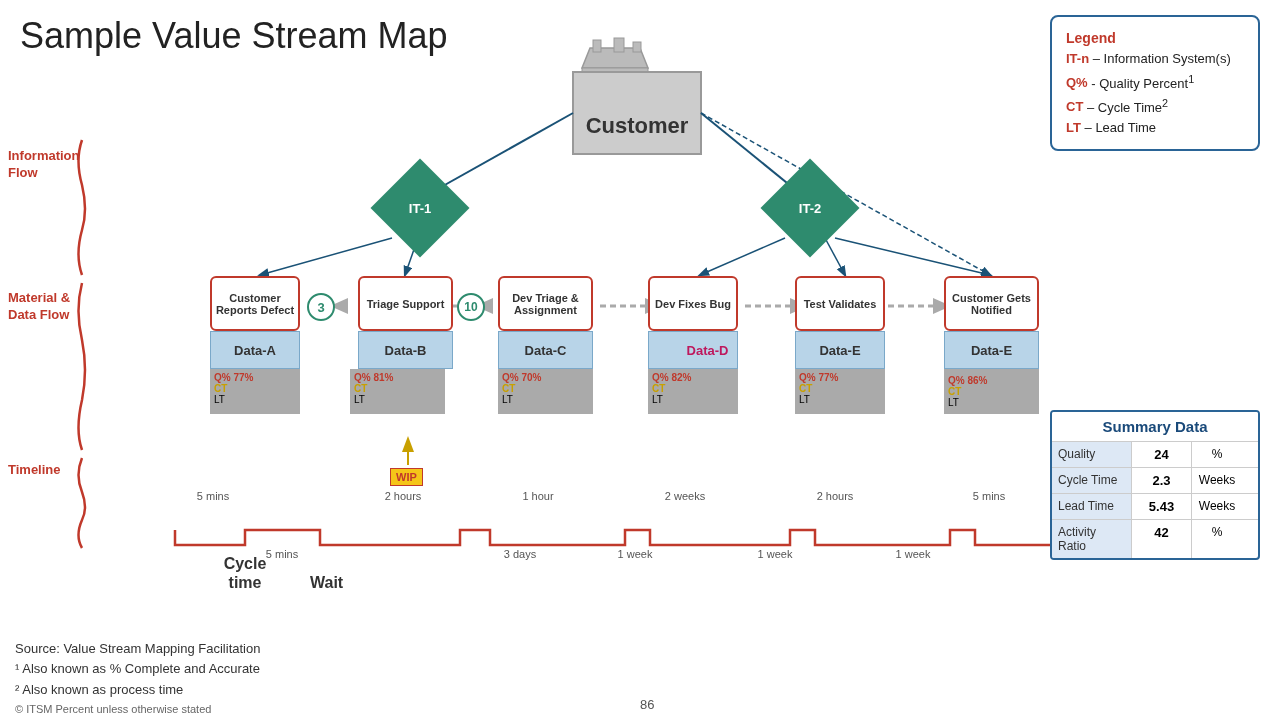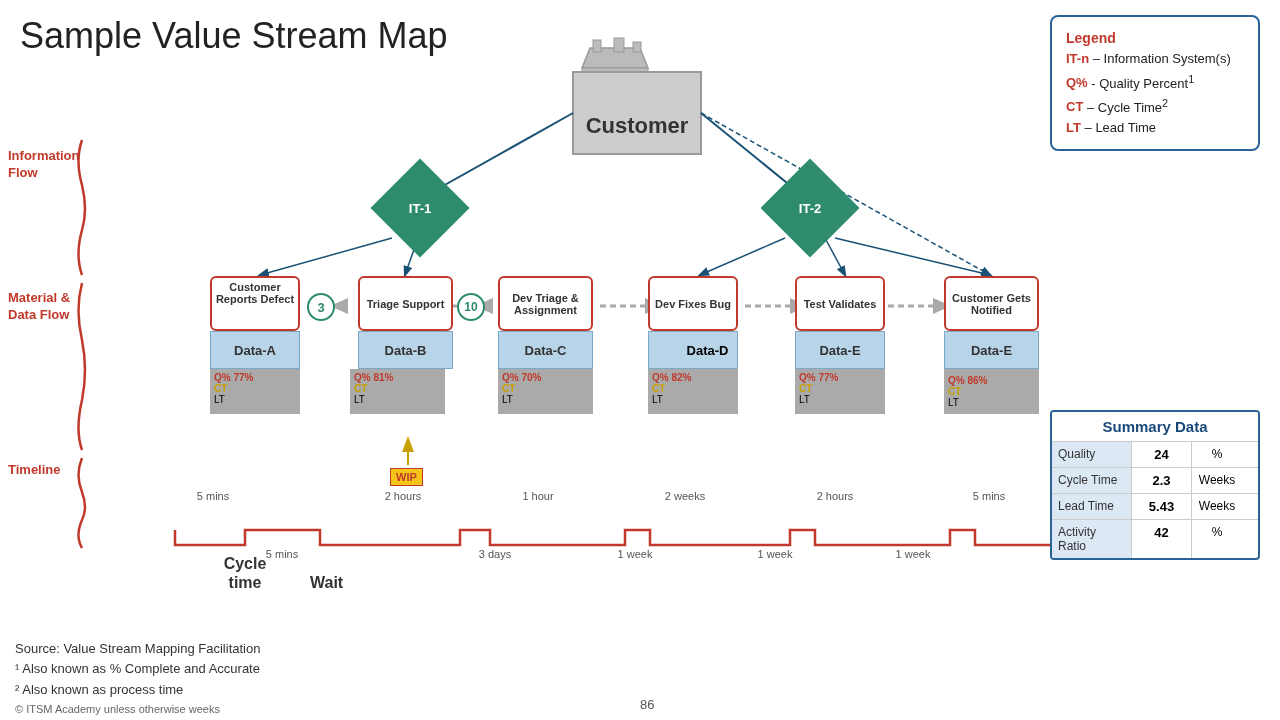--- a/index.html
+++ b/index.html
@@ -225,21 +225,21 @@
   <div style="position:absolute; top:98px; left:573px; width:128px; height:56px; display:flex; align-items:center; justify-content:center; font-size:22px; font-weight:bold; color:#333; z-index:2;">Customer</div>
 
   <div style="position:absolute; top:173px; left:385px; width:70px; height:70px; background:#2e8b6e; transform:rotate(45deg); z-index:2;">
     <div style="transform:rotate(-45deg); color:white; font-size:13px; font-weight:bold; display:flex; align-items:center; justify-content:center; width:100%; height:100%;">IT-1</div>
   </div>
 
   <div style="position:absolute; top:173px; left:775px; width:70px; height:70px; background:#2e8b6e; transform:rotate(45deg); z-index:2;">
     <div style="transform:rotate(-45deg); color:white; font-size:13px; font-weight:bold; display:flex; align-items:center; justify-content:center; width:100%; height:100%;">IT-2</div>
   </div>
 
-  <div style="position:absolute; top:276px; left:210px; width:90px; height:55px; border:2px solid #c0392b; border-radius:6px; background:#fff; display:flex; align-items:flex-start; justify-content:center; text-align:center; font-size:11px; font-weight:bold; color:#333; padding:3px; z-index:3;">
+  <div style="position:absolute; top:276px; left:210px; width:90px; height:55px; border:2px solid #c0392b; border-radius:6px; background:#fff; display:flex; align-items:center; justify-content:center; text-align:center; font-size:11px; font-weight:bold; color:#333; padding:3px; z-index:3;">
     <span>Customer Reports Defect</span>
   </div>
   <div style="position:absolute; top:331px; left:210px; width:90px; height:38px; background:#b8d4e8; border:1px solid #7aa8c9; display:flex; align-items:center; justify-content:center; font-size:13px; font-weight:bold; color:#333; z-index:3;">Data-A</div>
   <div style="position:absolute; top:369px; left:210px; width:90px; height:45px; background:#aaa; padding:3px 4px; font-size:10px; z-index:3;">
     <div><span style="color:#c0392b; font-weight:bold;">Q% 77%</span></div>
     <div><span style="color:#c8a000; font-weight:bold;">CT</span></div>
     <div><span>LT</span></div>
   </div>
 
   <div style="position:absolute; top:293px; left:307px; width:28px; height:28px; background:#fff; border:2px solid #2e8b6e; border-radius:50%; display:flex; align-items:center; justify-content:center; font-size:13px; font-weight:bold; color:#2e8b6e; z-index:4;">3</div>
@@ -262,21 +262,21 @@
   <div style="position:absolute; top:331px; left:498px; width:95px; height:38px; background:#b8d4e8; border:1px solid #7aa8c9; display:flex; align-items:center; justify-content:center; font-size:13px; font-weight:bold; color:#333; z-index:3;">Data-C</div>
   <div style="position:absolute; top:369px; left:498px; width:95px; height:45px; background:#aaa; padding:3px 4px; font-size:10px; z-index:3;">
     <div><span style="color:#c0392b; font-weight:bold;">Q%  70%</span></div>
     <div><span style="color:#c8a000; font-weight:bold;">CT</span></div>
     <div><span>LT</span></div>
   </div>
 
   <div style="position:absolute; top:276px; left:648px; width:90px; height:55px; border:2px solid #c0392b; border-radius:6px; background:#fff; display:flex; align-items:center; justify-content:center; text-align:center; font-size:11px; font-weight:bold; color:#333; padding:3px; z-index:3;">
     <span>Dev Fixes Bug</span>
   </div>
-  <div style="position:absolute; top:331px; left:648px; width:90px; height:38px; background:#b8d4e8; border:1px solid #7aa8c9; display:flex; align-items:center; justify-content:center; font-size:13px; font-weight:bold; color:#000000; z-index:3;padding-left:29px;">Data-D</div>
+  <div style="position:absolute; top:331px; left:648px; width:90px; height:38px; background:#b8d4e8; border:1px solid #7aa8c9; display:flex; align-items:center; justify-content:center; font-size:13px; font-weight:bold; color:#be185d; z-index:3;padding-left:29px;">Data-D</div>
   <div style="position:absolute; top:369px; left:648px; width:90px; height:45px; background:#aaa; padding:3px 4px; font-size:10px; z-index:3;">
     <div><span style="color:#c0392b; font-weight:bold;">Q% 82%</span></div>
     <div><span style="color:#c8a000; font-weight:bold;">CT</span></div>
     <div><span>LT</span></div>
   </div>
 
   <div style="position:absolute; top:276px; left:795px; width:90px; height:55px; border:2px solid #c0392b; border-radius:6px; background:#fff; display:flex; align-items:center; justify-content:center; text-align:center; font-size:11px; font-weight:bold; color:#333; padding:3px; z-index:3;">
     <span>Test Validates</span>
   </div>
   <div style="position:absolute; top:331px; left:795px; width:90px; height:38px; background:#b8d4e8; border:1px solid #7aa8c9; display:flex; align-items:center; justify-content:center; font-size:13px; font-weight:bold; color:#333; z-index:3;">Data-E</div>
@@ -299,21 +299,21 @@
   <div style="position:absolute; top:468px; left:390px; background:#f5c518; color:#c0392b; font-size:11px; font-weight:bold; padding:2px 5px; border:1px solid #c0392b; z-index:4;">WIP</div>
 
   <div style="position:absolute; top:490px; left:173px; font-size:11px; color:#555; text-align:center; width:80px;">5 mins</div>
   <div style="position:absolute; top:490px; left:358px; font-size:11px; color:#555; text-align:center; width:90px;">2 hours</div>
   <div style="position:absolute; top:490px; left:498px; font-size:11px; color:#555; text-align:center; width:80px;">1 hour</div>
   <div style="position:absolute; top:490px; left:645px; font-size:11px; color:#555; text-align:center; width:80px;">2 weeks</div>
   <div style="position:absolute; top:490px; left:795px; font-size:11px; color:#555; text-align:center; width:80px;">2 hours</div>
   <div style="position:absolute; top:490px; left:944px; font-size:11px; color:#555; text-align:center; width:90px;">5 mins</div>
 
   <div style="position:absolute; top:548px; left:247px; font-size:11px; color:#555; text-align:center; width:70px;">5 mins</div>
-  <div style="position:absolute; top:548px; left:460px; font-size:11px; color:#555; text-align:center; width:70px;">3 days</div>
+  <div style="position:absolute; top:548px; left:485px; font-size:11px; color:#555; text-align:center; width:70px;">3 days</div>
   <div style="position:absolute; top:548px; left:600px; font-size:11px; color:#555; text-align:center; width:70px;">1 week</div>
   <div style="position:absolute; top:548px; left:740px; font-size:11px; color:#555; text-align:center; width:70px;">1 week</div>
   <div style="position:absolute; top:548px; left:878px; font-size:11px; color:#555; text-align:center; width:70px;">1 week</div>
 
   <div style="position:absolute; bottom:128px; left:215px; font-size:16px; font-weight:bold; color:#333; text-align:center; width:60px; line-height:1.2;">Cycle time</div>
   <div style="position:absolute; bottom:128px; left:310px; font-size:16px; font-weight:bold; color:#333;">Wait</div>
 
   <div class="summary-table">
     <div class="summary-title">Summary Data</div>
     <div class="summary-row">
@@ -337,18 +337,18 @@
       <div class="sum-unit">%</div>
     </div>
   </div>
 
   <div class="footer">
     <div class="footer-main">
       <div>Source: Value Stream Mapping Facilitation</div>
       <div>¹ Also known as % Complete and Accurate</div>
       <div>² Also known as process time</div>
     </div>
-    <div class="footer-copy">© ITSM Academy unless otherwise weeks</div>
+    <div class="footer-copy">© ITSM Percent unless otherwise stated</div>
   </div>
 
   <div class="page-num">86</div>
 
 </div>
 
 </body></html>

